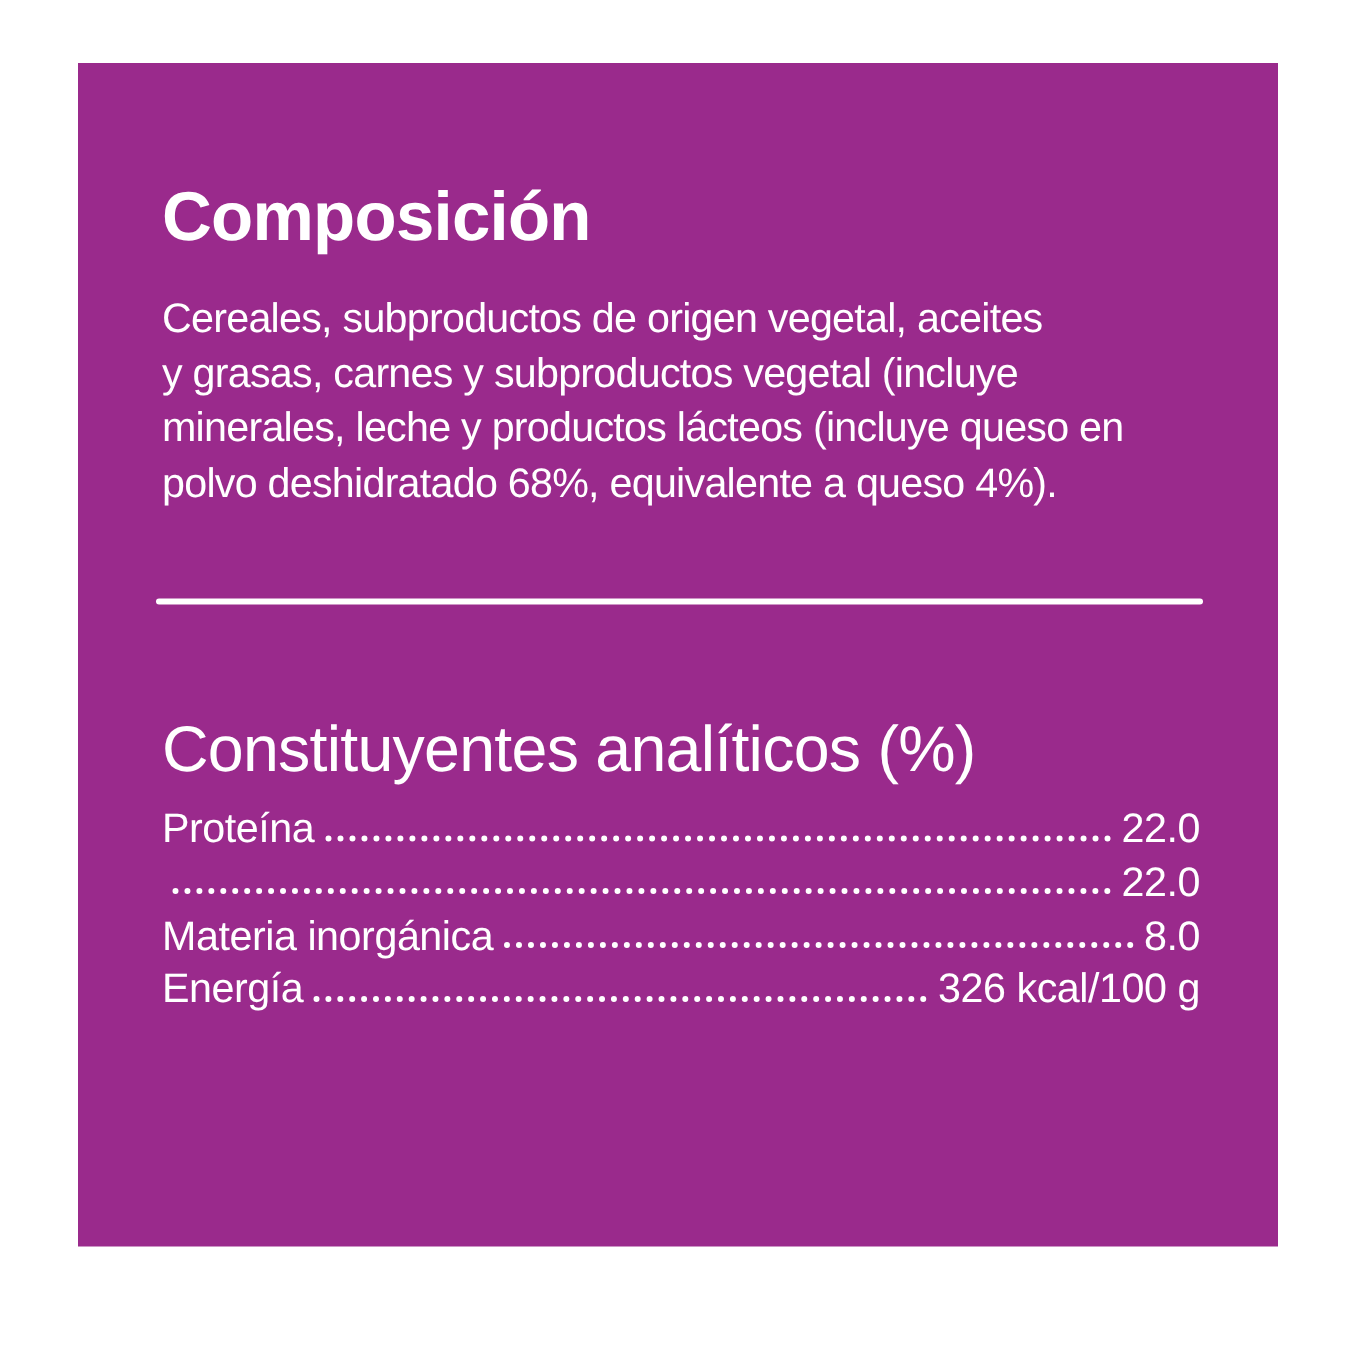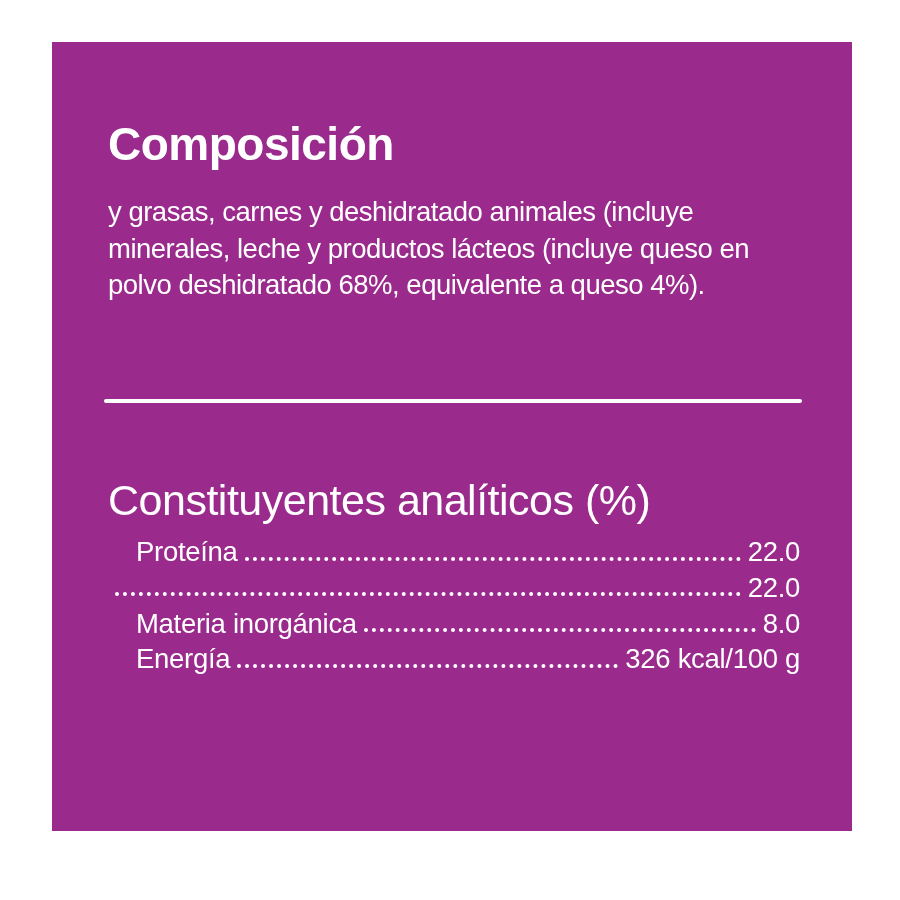--- a/index.html
+++ b/index.html
@@ -77,21 +77,20 @@
     display: flex;
     align-items: flex-end;
     height: 35.7px;
     font-size: 27.5px;
     letter-spacing: -0.3px;
     line-height: 1;
   }
   .row .label {
     white-space: nowrap;
     padding-bottom: 2px;
-    margin-left: 28px;
   }
   .row .dots {
     flex: 1;
     border-bottom: 4px dotted #ffffff;
     margin: 0 7px 7px 7px;
     min-width: 20px;
   }
   .row .value {
     white-space: nowrap;
     padding-bottom: 2px;
@@ -99,21 +98,22 @@
 </style>
 </head>
 <body>
 
 <div class="page">
   <div class="card" style="background: rgb(154, 42, 140);">
 
     <div class="title-1">Composición</div>
 
     <div class="para">
-      <div class="line">y grasas, carnes y deshidratado animales (incluye</div>
+      <div class="line">Cereales, subproductos de origen vegetal, aceites</div>
+      <div class="line">y grasas, carnes y subproductos vegetal (incluye</div>
       <div class="line">minerales, leche y productos lácteos (incluye queso en</div>
       <div class="line">polvo deshidratado 68%, equivalente a queso 4%).</div>
     </div>
 
     <div class="divider"></div>
 
     <div class="title-2">Constituyentes analíticos (%)</div>
 
     <div class="rows">
       <div class="row">

